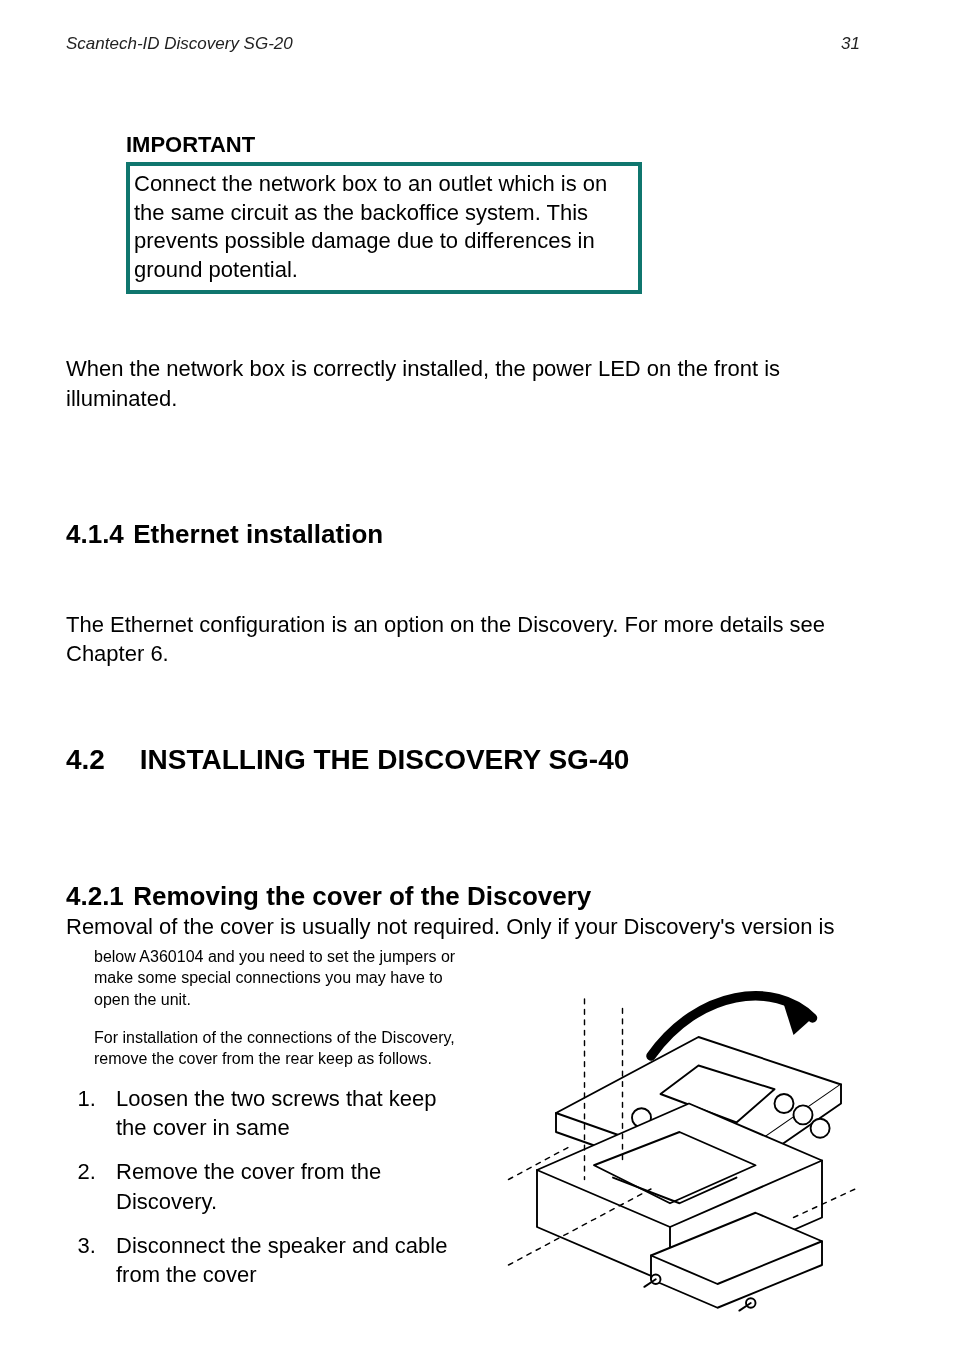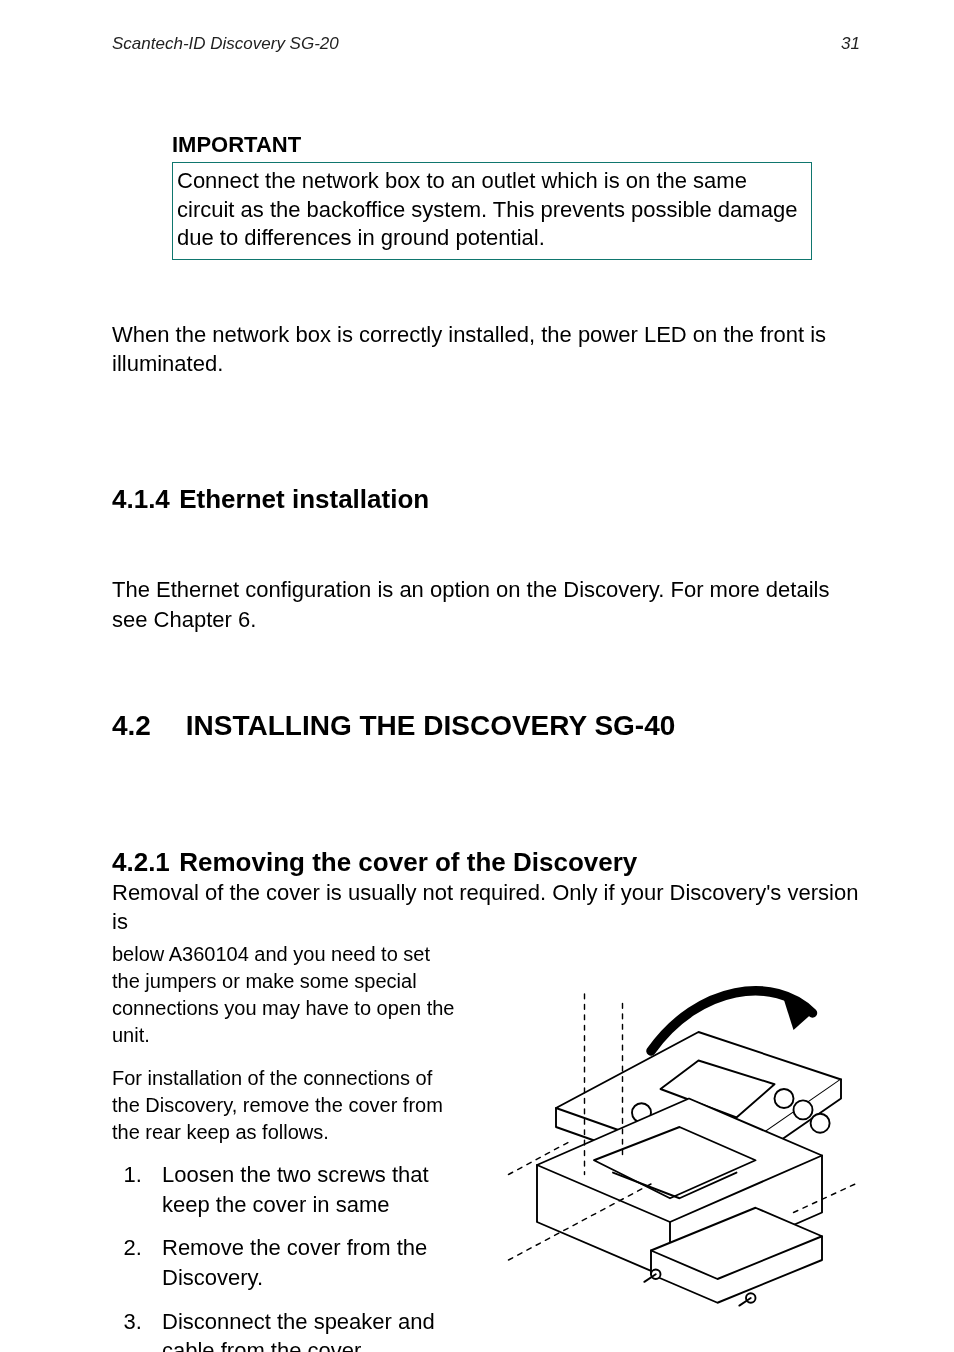--- a/index.html
+++ b/index.html
@@ -8,44 +8,44 @@
     padding: 0;
     background: #fff;
     font-family: "Helvetica Neue", Helvetica, Arial, sans-serif;
     color: #000;
   }
   .page {
     width: 954px;
     height: 1352px;
     position: relative;
     box-sizing: border-box;
-    padding: 34px 94px 60px 112px;
+    padding: 34px 94px 60px 66px;
   }
   .header {
     display: flex;
     justify-content: space-between;
     font-style: italic;
     font-size: 17px;
     color: #222;
     margin-bottom: 78px;
   }
   .important-block {
     margin-left: 60px;
     margin-right: 0;
-    width: 640px;
+    width: 516px;
   }
   .important-title {
     font-weight: 700;
     font-size: 22px;
     margin-bottom: 4px;
     font-stretch: condensed;
     letter-spacing: 0px;
   }
   .important-box {
-    border: 1px solid #0f766e;
+    border: 4px solid #0f766e;
     padding: 4px 6px 6px 4px;
     font-size: 22px;
     line-height: 1.3;
     font-stretch: condensed;
   }
   .body-text {
     font-size: 22px;
     line-height: 1.35;
     margin-top: 60px;
     font-stretch: condensed;
@@ -78,24 +78,25 @@
     display:flex;
     align-items:center;
     justify-content:center;
   }
   .intro-full {
     font-size: 22px;
     line-height: 1.35;
     font-stretch: condensed;
   }
   .para {
-    font-size: 20px;
+    font-size: 16px;
     line-height: 1.35;
     margin-top: 16px;
     font-stretch: condensed;
+    margin-left: 28px;
   }
   ol.steps {
     margin: 14px 0 0 0;
     padding: 0 0 0 36px;
     font-size: 22px;
     line-height: 1.35;
     font-stretch: condensed;
   }
   ol.steps li {
     padding-left: 14px;

